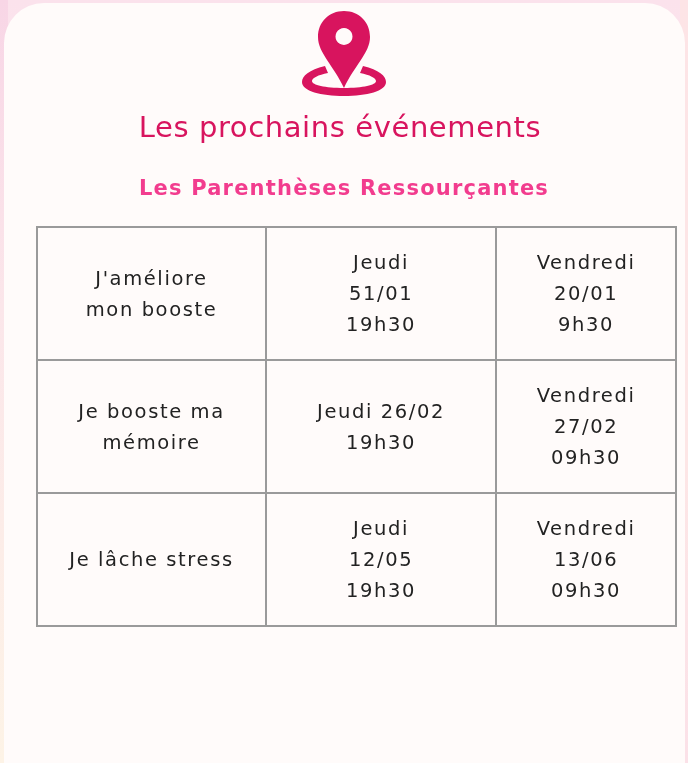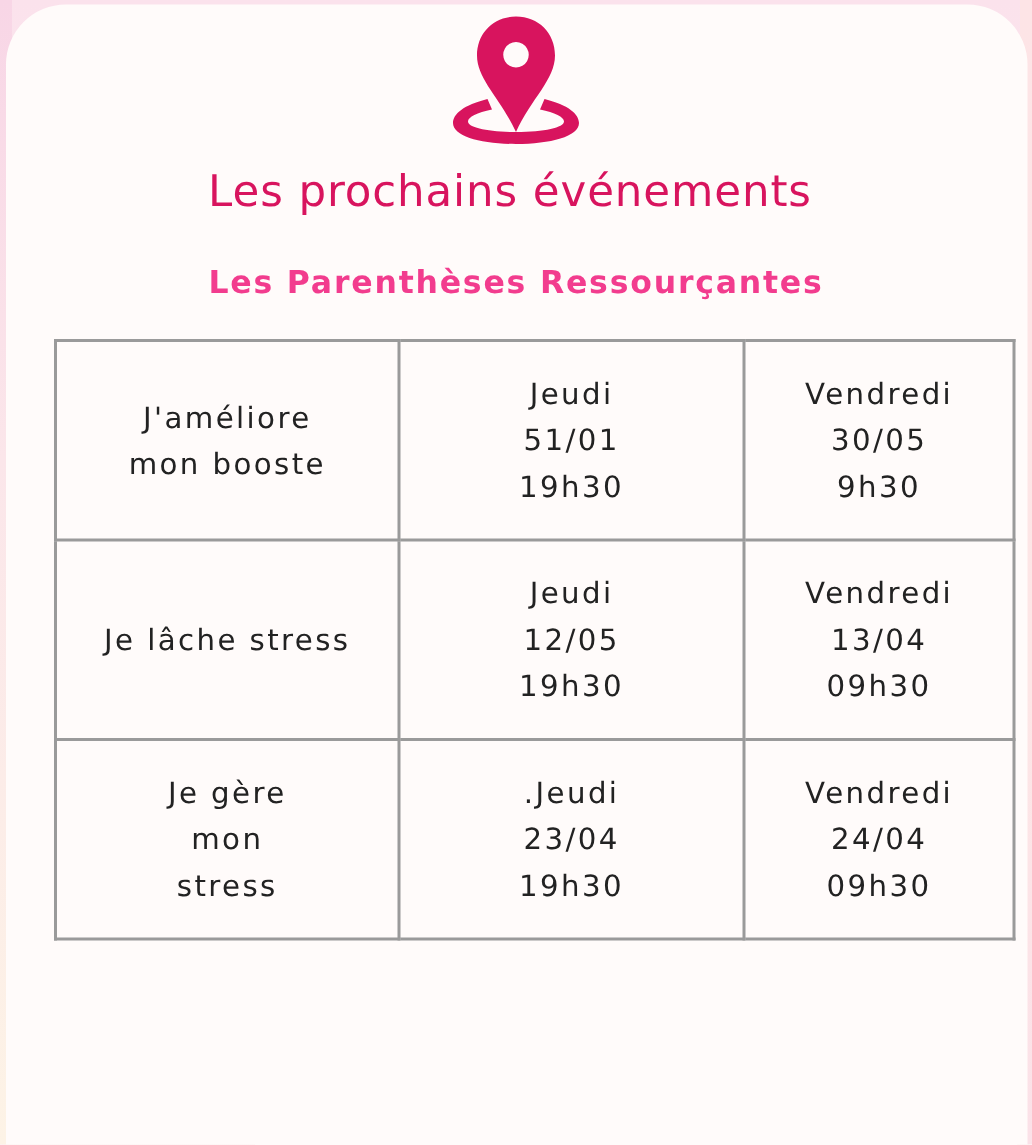--- a/index.html
+++ b/index.html
@@ -110,50 +110,48 @@
         <span class="line">J'améliore</span>
         <span class="line">mon booste</span>
       </td>
       <td class="c2">
         <span class="line">Jeudi</span>
         <span class="line">51/01</span>
         <span class="line">19h30</span>
       </td>
       <td class="c3">
         <span class="line">Vendredi</span>
-        <span class="line">30/05</span>
+        <span class="line">20/01</span>
         <span class="line">9h30</span>
+      </td>
+    </tr>
+    <tr>
+      <td class="c1">
+        <span class="line">Je booste ma</span>
+        <span class="line">mémoire</span>
+      </td>
+      <td class="c2">
+        <span class="line">Jeudi 26/02</span>
+        <span class="line">19h30</span>
+      </td>
+      <td class="c3">
+        <span class="line">Vendredi</span>
+        <span class="line">27/02</span>
+        <span class="line">09h30</span>
       </td>
     </tr>
     <tr>
       <td class="c1">
         <span class="line">Je lâche stress</span>
       </td>
       <td class="c2">
         <span class="line">Jeudi</span>
         <span class="line">12/05</span>
         <span class="line">19h30</span>
       </td>
       <td class="c3">
         <span class="line">Vendredi</span>
-        <span class="line">13/04</span>
-        <span class="line">09h30</span>
-      </td>
-    </tr>
-    <tr>
-      <td class="c1">
-        <span class="line">Je gère</span>
-        <span class="line">mon</span>
-        <span class="line">stress</span>
-      </td>
-      <td class="c2">
-        <span class="line">.Jeudi</span>
-        <span class="line">23/04</span>
-        <span class="line">19h30</span>
-      </td>
-      <td class="c3">
-        <span class="line">Vendredi</span>
-        <span class="line">24/04</span>
+        <span class="line">13/06</span>
         <span class="line">09h30</span>
       </td>
     </tr>
   </tbody>
 </table>
 
 </body></html>

